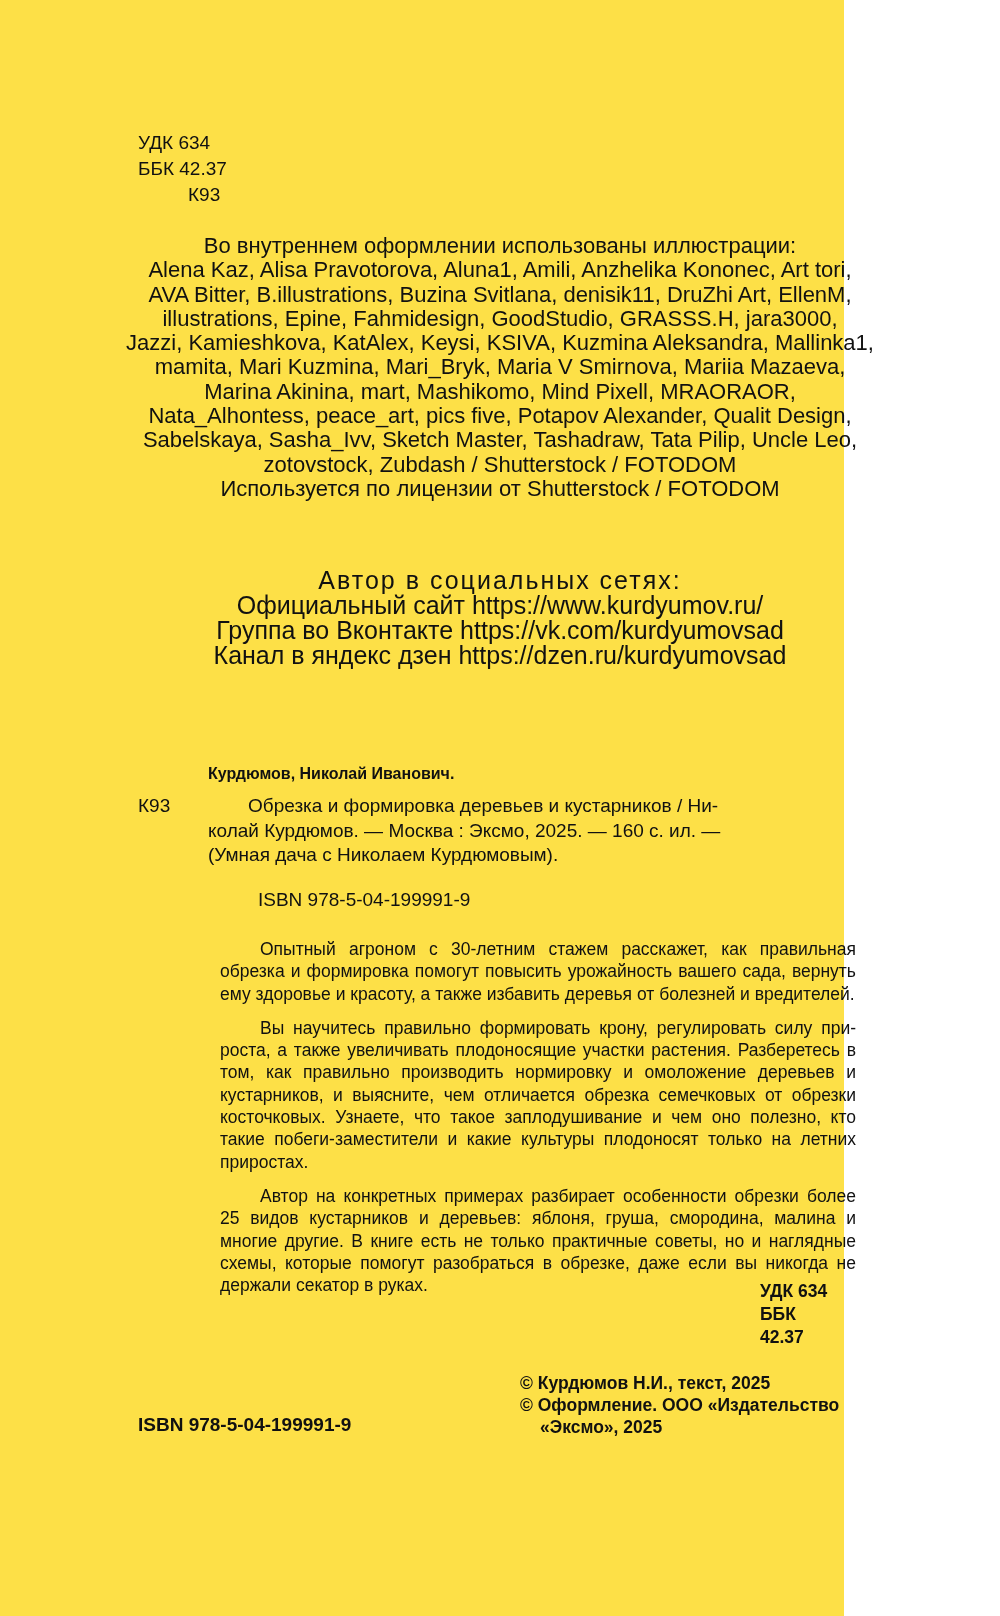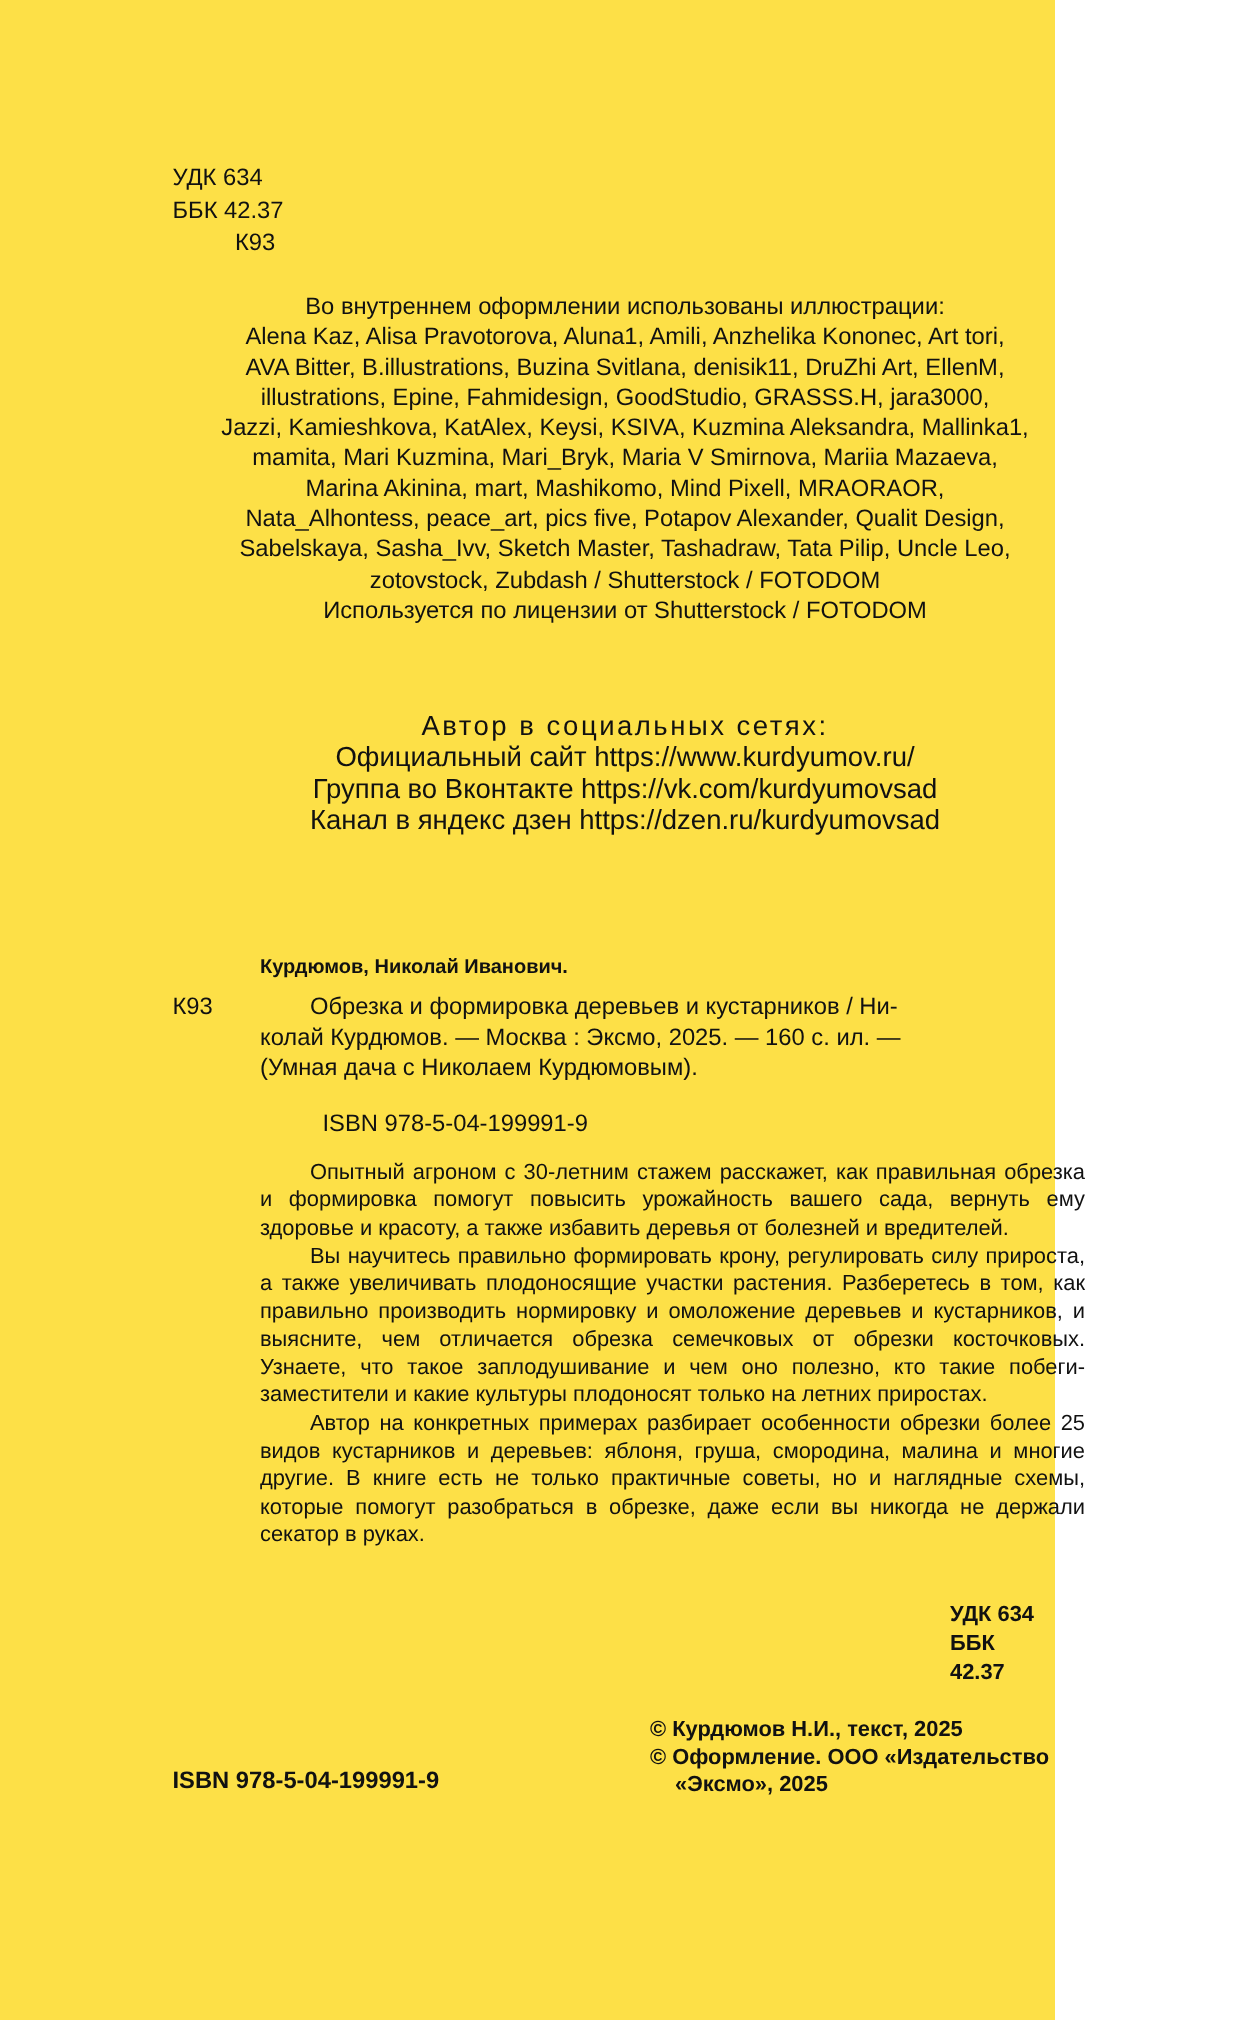--- a/index.html
+++ b/index.html
@@ -3,34 +3,34 @@
 <meta charset="utf-8">
 <style>
   html, body { margin: 0; padding: 0; background: #ffffff; }
   body { width: 1000px; height: 1616px; position: relative; overflow: hidden;
          font-family: "Liberation Sans", "DejaVu Sans", sans-serif; color: #111; }
   .page { position: absolute; left: 0; top: 0; width: 844px; height: 1616px; background: #fde047; }
   .abs { position: absolute; }
   .cls { left: 138px; top: 130px; font-size: 19px; line-height: 26px; }
   .cls div { white-space: nowrap; }
   .cls .k93 { padding-left: 50px; }
-  .illus { left: 120px; width: 760px; top: 234px; text-align: center; font-size: 19px; line-height: 24.3px; }
+  .illus { left: 120px; width: 760px; top: 234px; text-align: center; font-size: 22px; line-height: 24.3px; }
   .illus div { white-space: nowrap; }
-  .social { left: 120px; width: 760px; top: 568px; text-align: center; font-size: 22px; line-height: 25px; }
+  .social { left: 120px; width: 760px; top: 568px; text-align: center; font-size: 25px; line-height: 25px; }
   .social .head { letter-spacing: 2px; }
   .social div { white-space: nowrap; }
   .biblio { left: 138px; top: 762px; width: 740px; font-size: 19px; line-height: 24.5px; }
   .author { position: absolute; left: 70px; top: 0; font-weight: bold; white-space: nowrap; font-size: 16px; }
   .code { position: absolute; left: 0; top: 32px; }
   .entry { position: absolute; left: 70px; top: 32px; width: 670px; }
   .entry div { white-space: nowrap; }
   .entry .first { padding-left: 40px; }
   .isbn1 { position: absolute; left: 120px; top: 126px; white-space: nowrap; }
   .annot { left: 208px; top: 926px; width: 660px; font-size: 17.5px; line-height: 22.3px; text-align: justify; }
-  .annot p { margin: 0; text-indent: 40px; }
+  .annot p { margin: 12px; text-indent: 40px; }
   .udk2 { left: 760px; top: 1280px; font-weight: bold; font-size: 17.5px; line-height: 23px; }
   .isbn2 { left: 138px; top: 1414px; font-weight: bold; font-size: 19px; white-space: nowrap; }
   .copy { left: 520px; top: 1372px; font-weight: bold; font-size: 17.5px; line-height: 22px; }
   .copy div { white-space: nowrap; }
   .copy .indent { padding-left: 20px; }
 </style>
 </head>
 <body>
 
 <div class="page">

